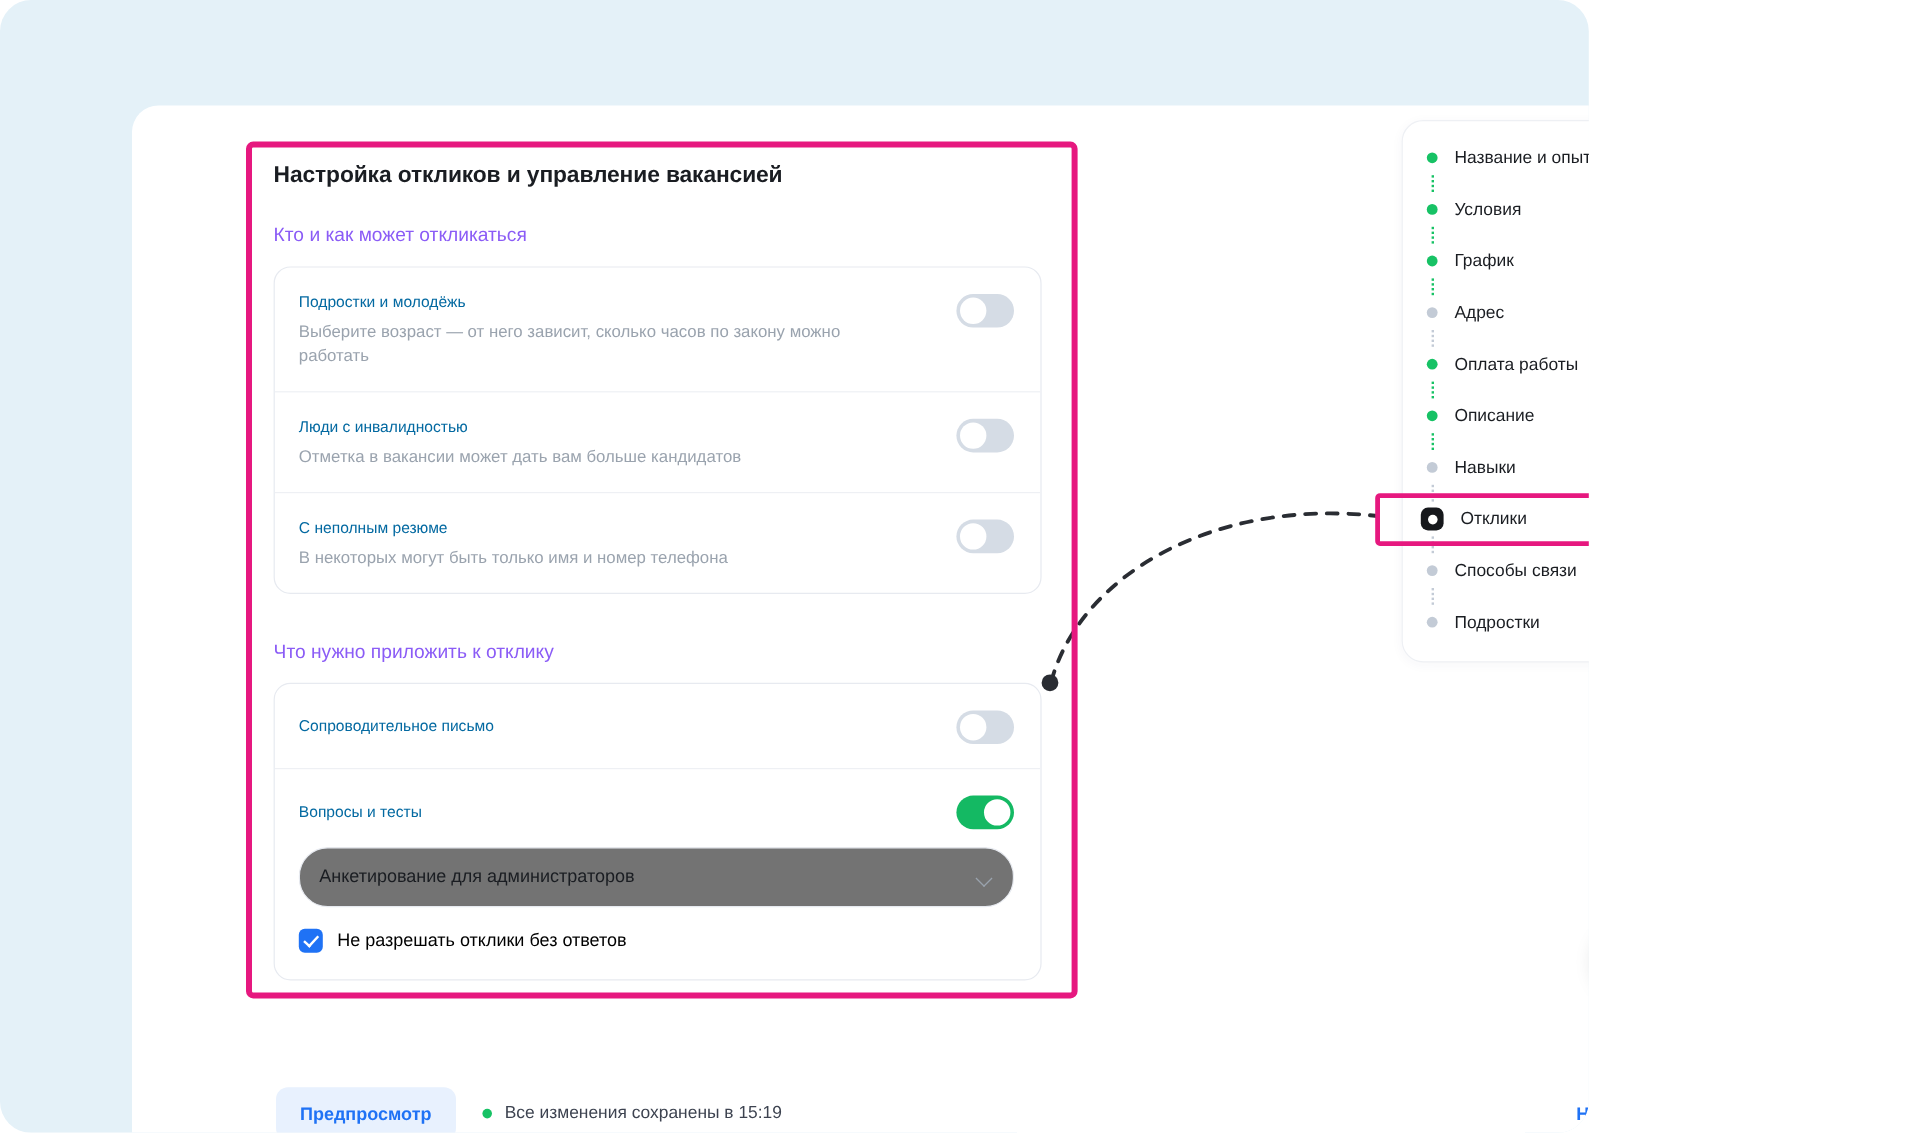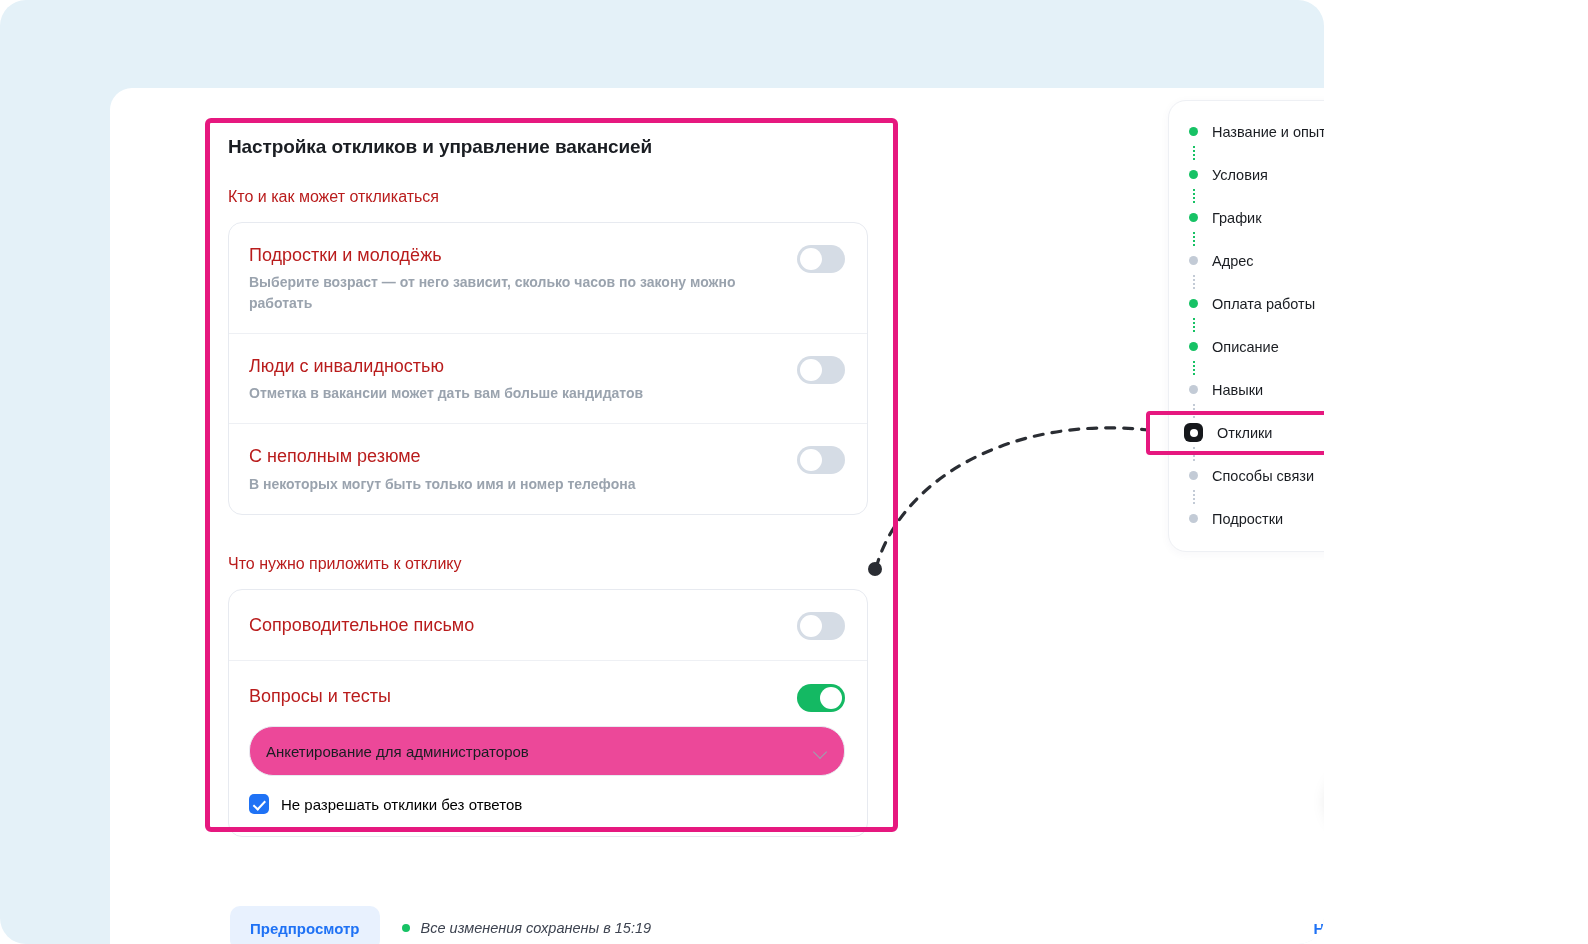--- a/index.html
+++ b/index.html
@@ -39,41 +39,41 @@
     position: absolute;
     left: 228px; top: 136px;
     width: 640px;
   }
   .form-title {
     font-size: 19px; font-weight: bold; color: #1a1d22;
     letter-spacing: -0.1px;
     margin-bottom: 30px;
   }
   .section-label {
-    font-size: 16px; color: #b91c1c;
+    font-size: 16px; color: #8b5cf6;
     margin-bottom: 16px;
   }
   .opt-card {
     border: 1px solid #e7eaf0;
     border-radius: 14px;
     background: #fff;
     overflow: hidden;
   }
   .opt-row {
     display: flex; align-items: flex-start;
     padding: 20px 22px 20px 20px;
     min-height: 72px;
     position: relative;
   }
   .opt-row + .opt-row { border-top: 1px solid #eef0f4; }
   .opt-texts { flex: 1; padding-right: 16px; }
-  .opt-title { font-size: 18px; color: #b91c1c; line-height: 1.35; }
+  .opt-title { font-size: 13px; color: #0369a1; line-height: 1.35; }
   .opt-desc {
     font-size: 14px; color: #9aa3ae; line-height: 1.45;
-    margin-top: 5px; max-width: 500px; font-weight: bold;
+    margin-top: 5px; max-width: 500px;
   }
   .opt-row.center { align-items: center; }
   
   .toggle {
     flex: none;
     width: 48px; height: 28px;
     border-radius: 14px;
     background: #d5dce5;
     position: relative;
     margin-top: 2px;
@@ -87,21 +87,21 @@
   .toggle.on .knob { left: 23px; }
   
   .sub-wrap { padding: 0 22px 22px 20px; }
   .select-box {
     height: 50px;
     border: 1px solid #e7eaf0;
     border-radius: 24px;
     display: flex; align-items: center;
     padding: 0 16px;
     font-size: 15px; color: #1a1d22;
-    background: #ec4899;
+    background: #737373;
   }
   .select-box .val { flex: 1; }
   .chev { width: 14px; height: 8px; position: relative; }
   .chev::before {
     content: ""; position: absolute; left: 1px; top: 0;
     width: 9px; height: 9px;
     border-right: 1.6px solid #9aa3ae;
     border-bottom: 1.6px solid #9aa3ae;
     transform: rotate(45deg);
   }
@@ -195,21 +195,21 @@
     height: 44px; padding: 0 20px;
     font-size: 15px; font-weight: bold;
     font-family: "Liberation Sans", sans-serif;
     cursor: pointer;
   }
   .save-status {
     display: flex; align-items: center; gap: 11px;
     margin-left: 22px;
   }
   .save-dot { width: 8px; height: 8px; border-radius: 50%; background: #17c265; }
-  .save-text { font-size: 14.5px; color: #3d4350; font-style: italic; }
+  .save-text { font-size: 14.5px; color: #3d4350; }
   .footer-right {
     margin-left: auto;
     display: flex; align-items: center; gap: 40px;
   }
   .btn-back {
     background: none; border: none;
     color: #1f72f5; font-size: 15px; font-weight: bold;
     font-family: "Liberation Sans", sans-serif;
     cursor: pointer;
   }

